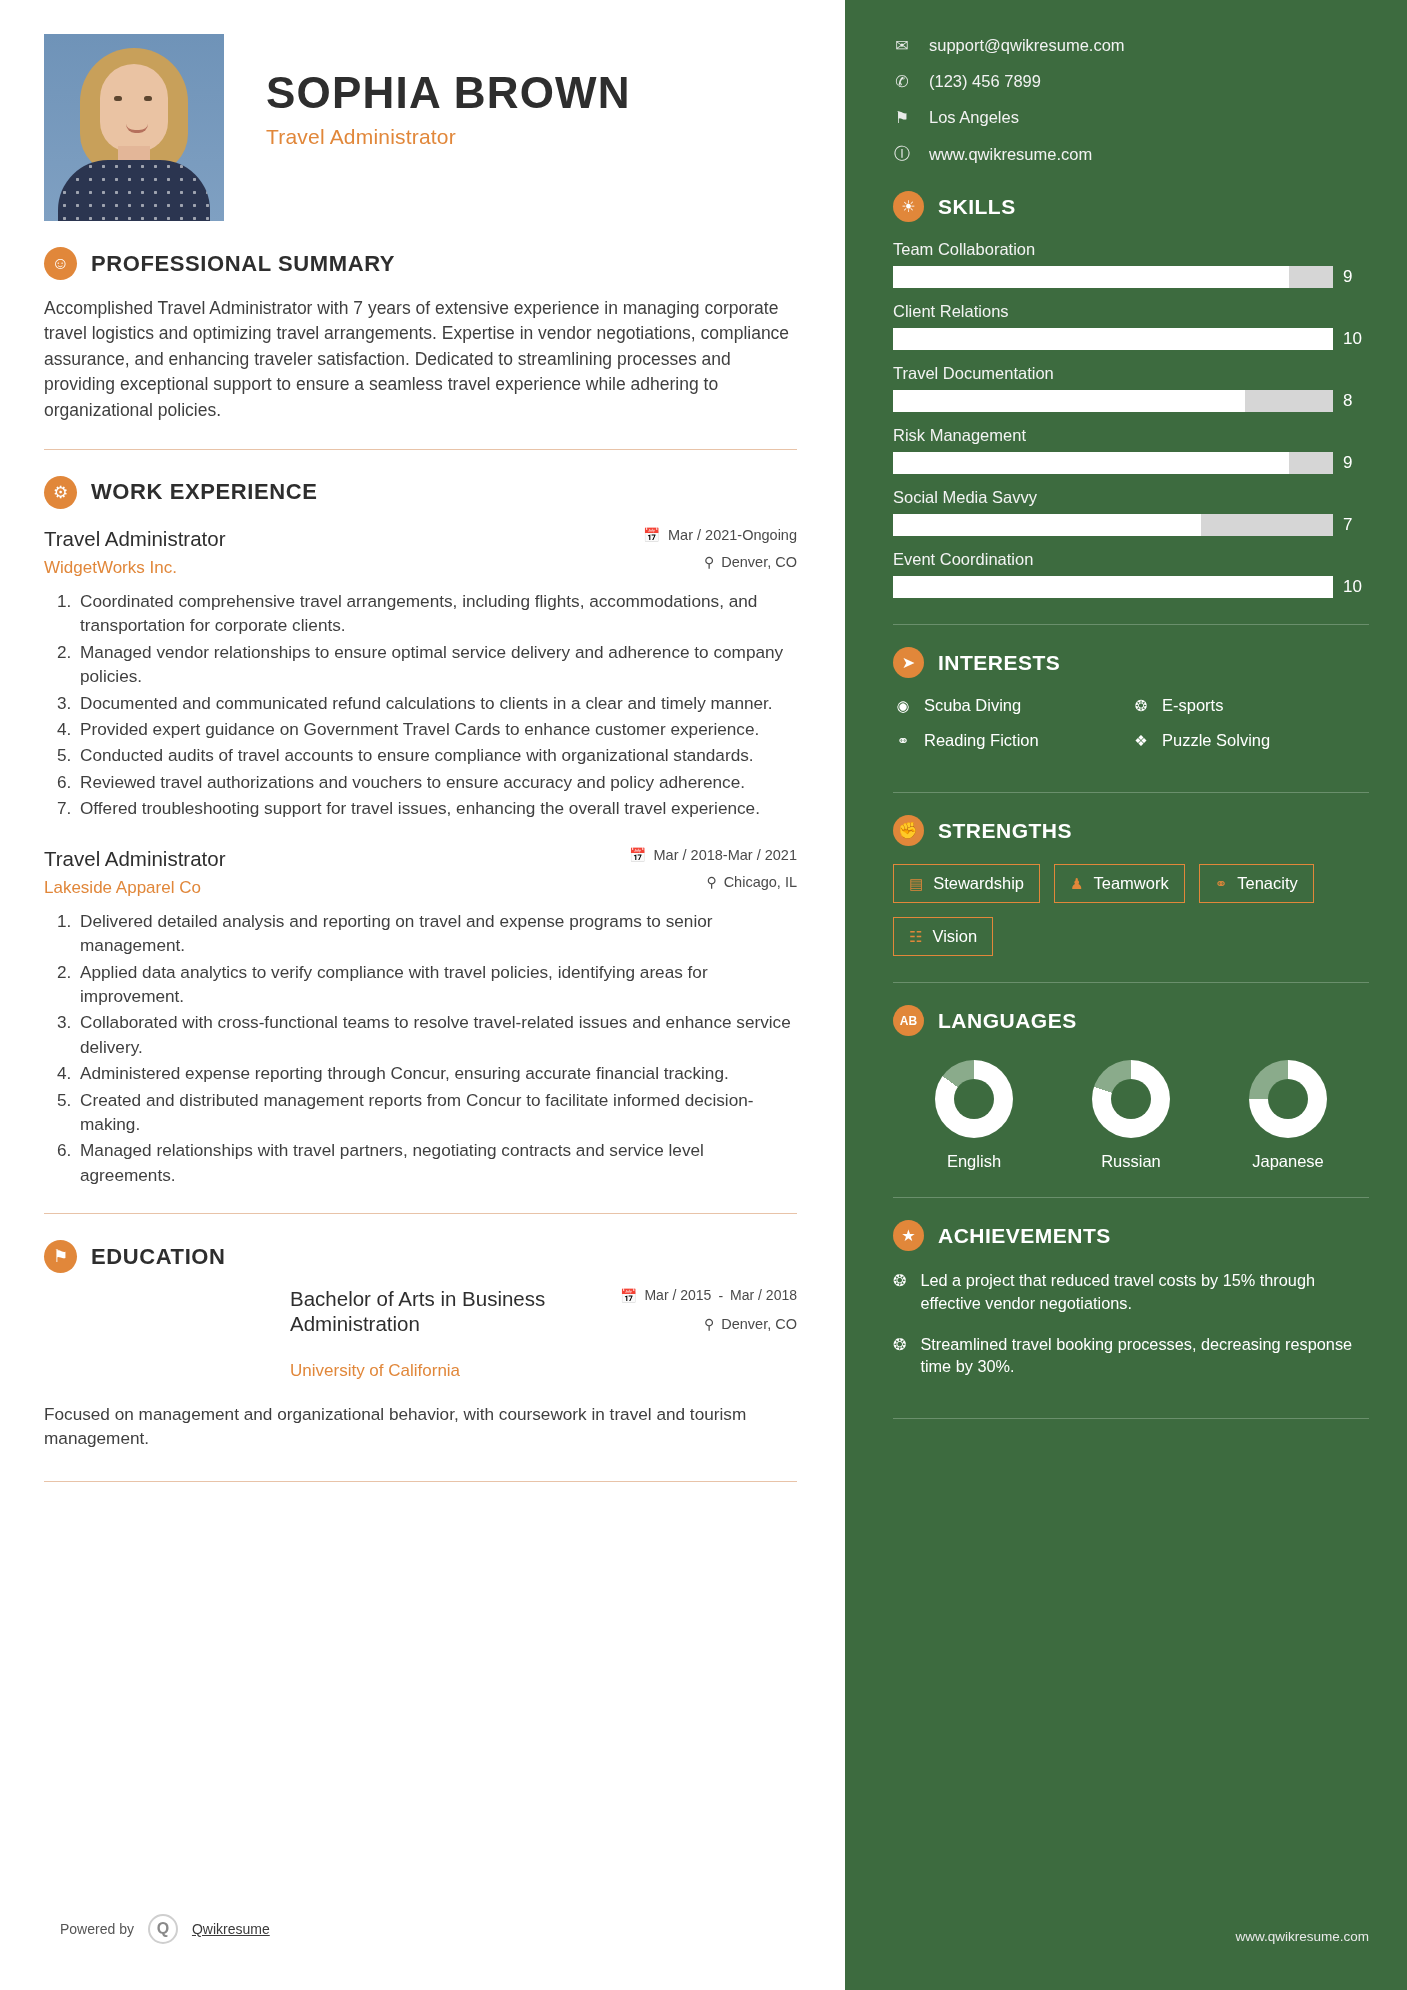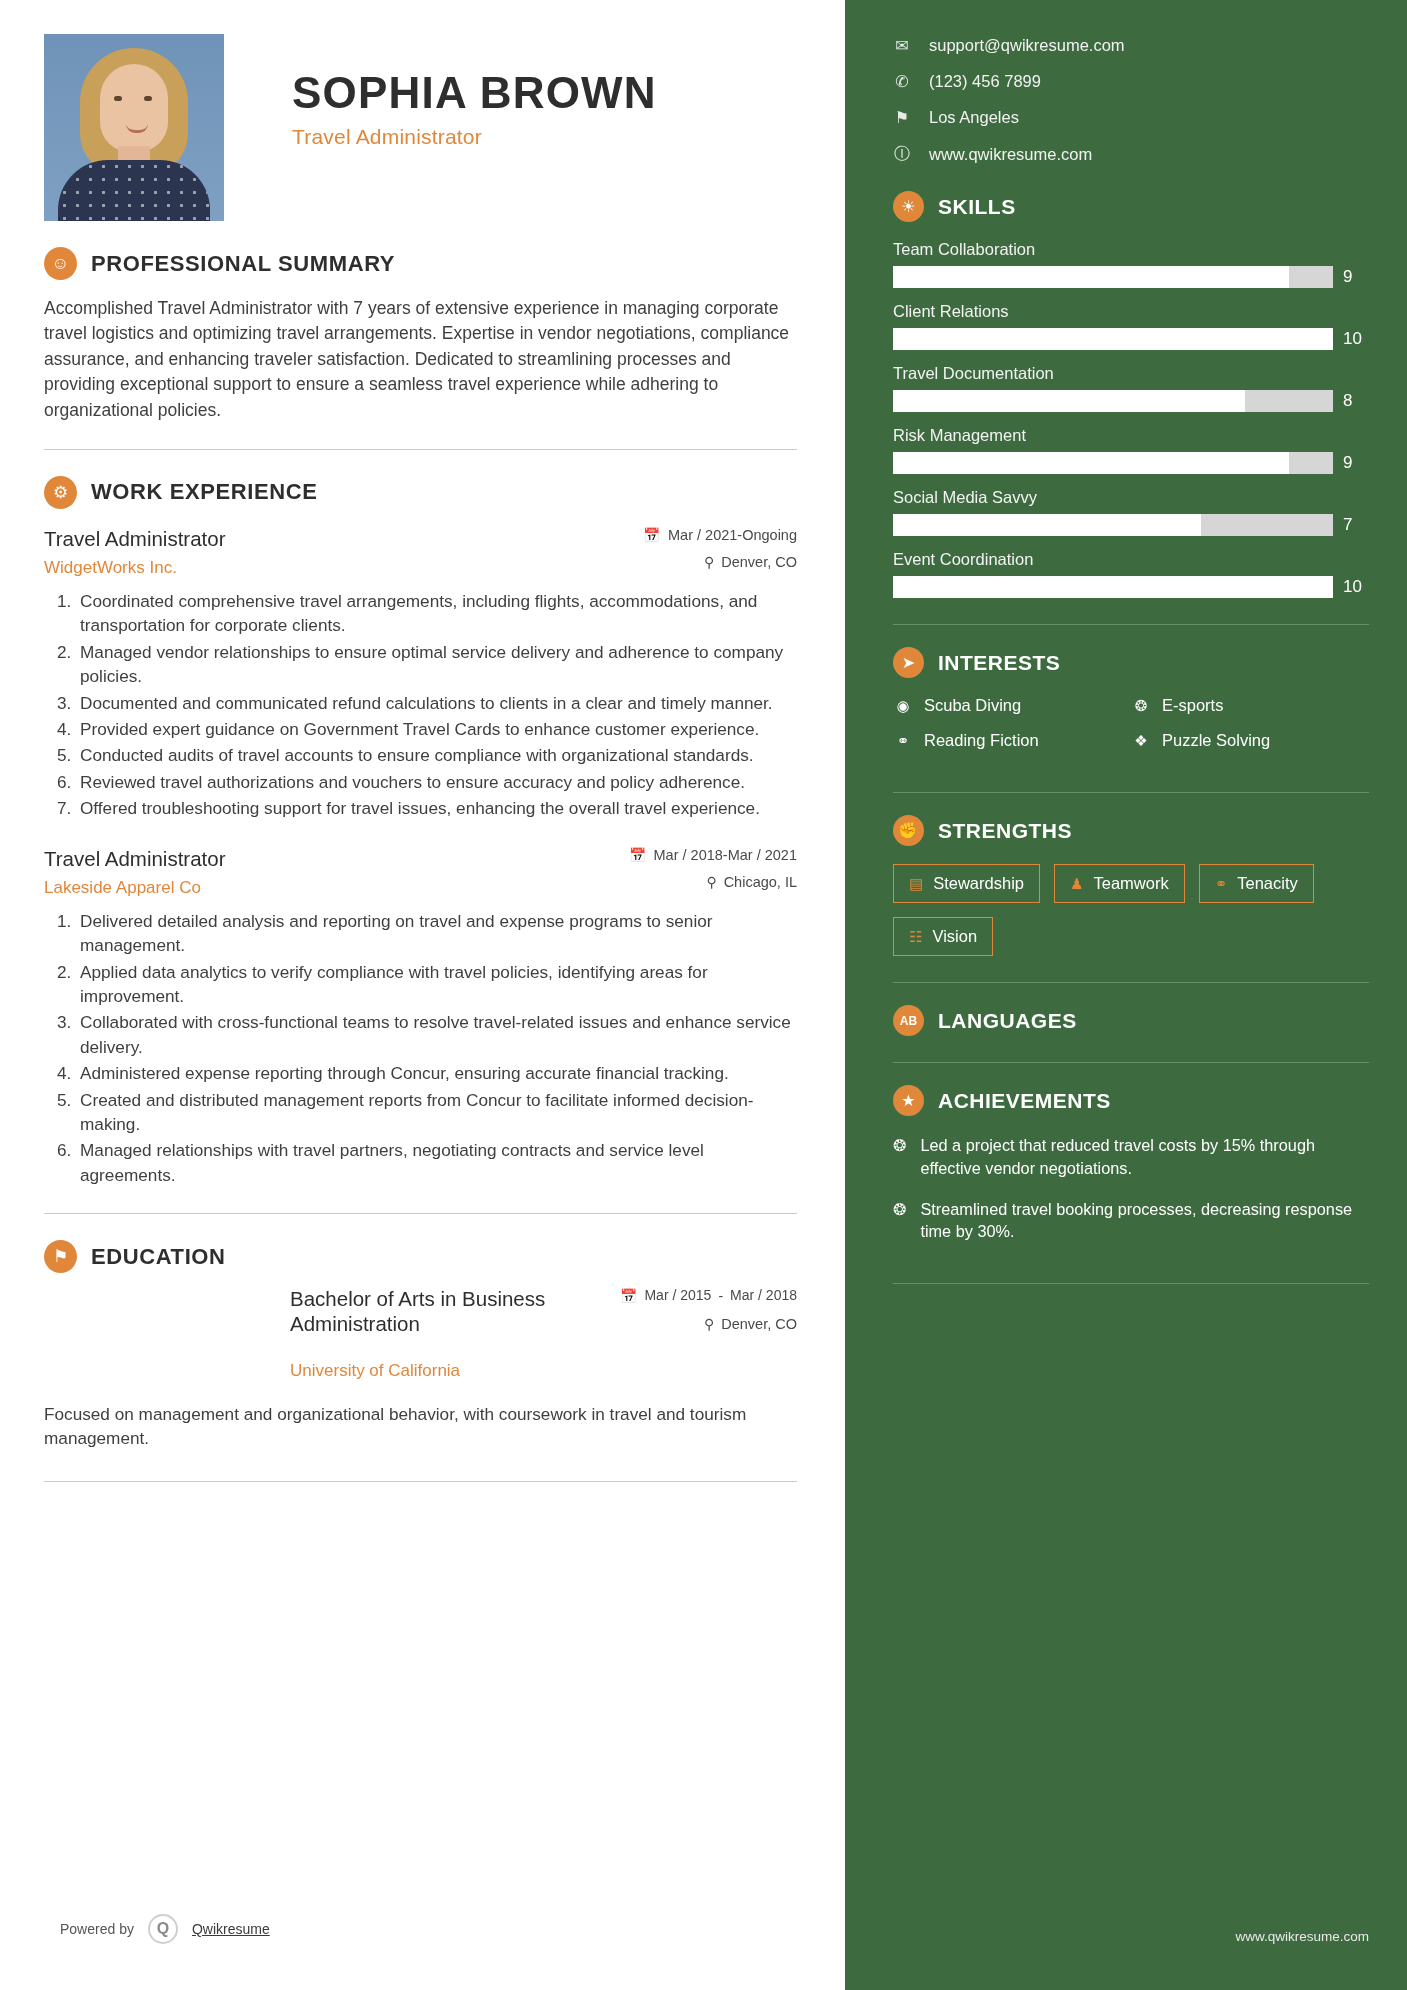--- a/index.html
+++ b/index.html
@@ -53,21 +53,21 @@
   .photo .eye.r { left: 100px; }
   .photo .smile { position:absolute; left:82px; top:90px; width:22px; height:9px; border-bottom:3px solid #b5705c; border-radius:0 0 12px 12px; }
   .photo .body {
     position: absolute; left: 14px; top: 126px; width: 152px; height: 70px;
     background: #2b3550; border-radius: 50px 50px 0 0;
   }
   .photo .neck { position:absolute; left:74px; top:112px; width:32px; height:26px; background:#e3b698; }
   .photo .dots { position:absolute; left:14px; top:126px; width:152px; height:70px;
     background-image: radial-gradient(#ffffff 1.4px, transparent 1.5px);
     background-size: 13px 13px; opacity: .55; border-radius: 50px 50px 0 0; }
-  .name-block { padding-left: 68px; padding-top: 36px; }
+  .name-block { padding-left: 42px; padding-top: 36px; }
   .name {
     font-size: 44px;
     letter-spacing: 1.2px;
     font-weight: bold;
     color: #2e2e2e;
     line-height: 1.05;
     margin: 0;
   }
   .role {
     font-size: 21px;
@@ -480,20 +480,40 @@
       </div>
     </div>
 
     <div class="rdivider"></div>
 
     <div>
       <div class="rsec-head">
         <div class="rsec-icon" style="font-size:12px;font-weight:bold;">AB</div>
         <div class="rsec-title">LANGUAGES</div>
       </div>
+      <div class="lang-row">
+        <div class="lang">
+          <div class="donut" style="background: conic-gradient(#ffffff 0% 85%, #8aab8b 85% 100%);">
+            <div class="hole"></div>
+          </div>
+          <div class="lang-name">English</div>
+        </div>
+        <div class="lang">
+          <div class="donut" style="background: conic-gradient(#ffffff 0% 80%, #8aab8b 80% 100%);">
+            <div class="hole"></div>
+          </div>
+          <div class="lang-name">Russian</div>
+        </div>
+        <div class="lang">
+          <div class="donut" style="background: conic-gradient(#ffffff 0% 75%, #8aab8b 75% 100%);">
+            <div class="hole"></div>
+          </div>
+          <div class="lang-name">Japanese</div>
+        </div>
+      </div>
     </div>
 
     <div class="rdivider"></div>
 
     <div>
       <div class="rsec-head">
         <div class="rsec-icon">★</div>
         <div class="rsec-title">ACHIEVEMENTS</div>
       </div>
       <div class="ach">

